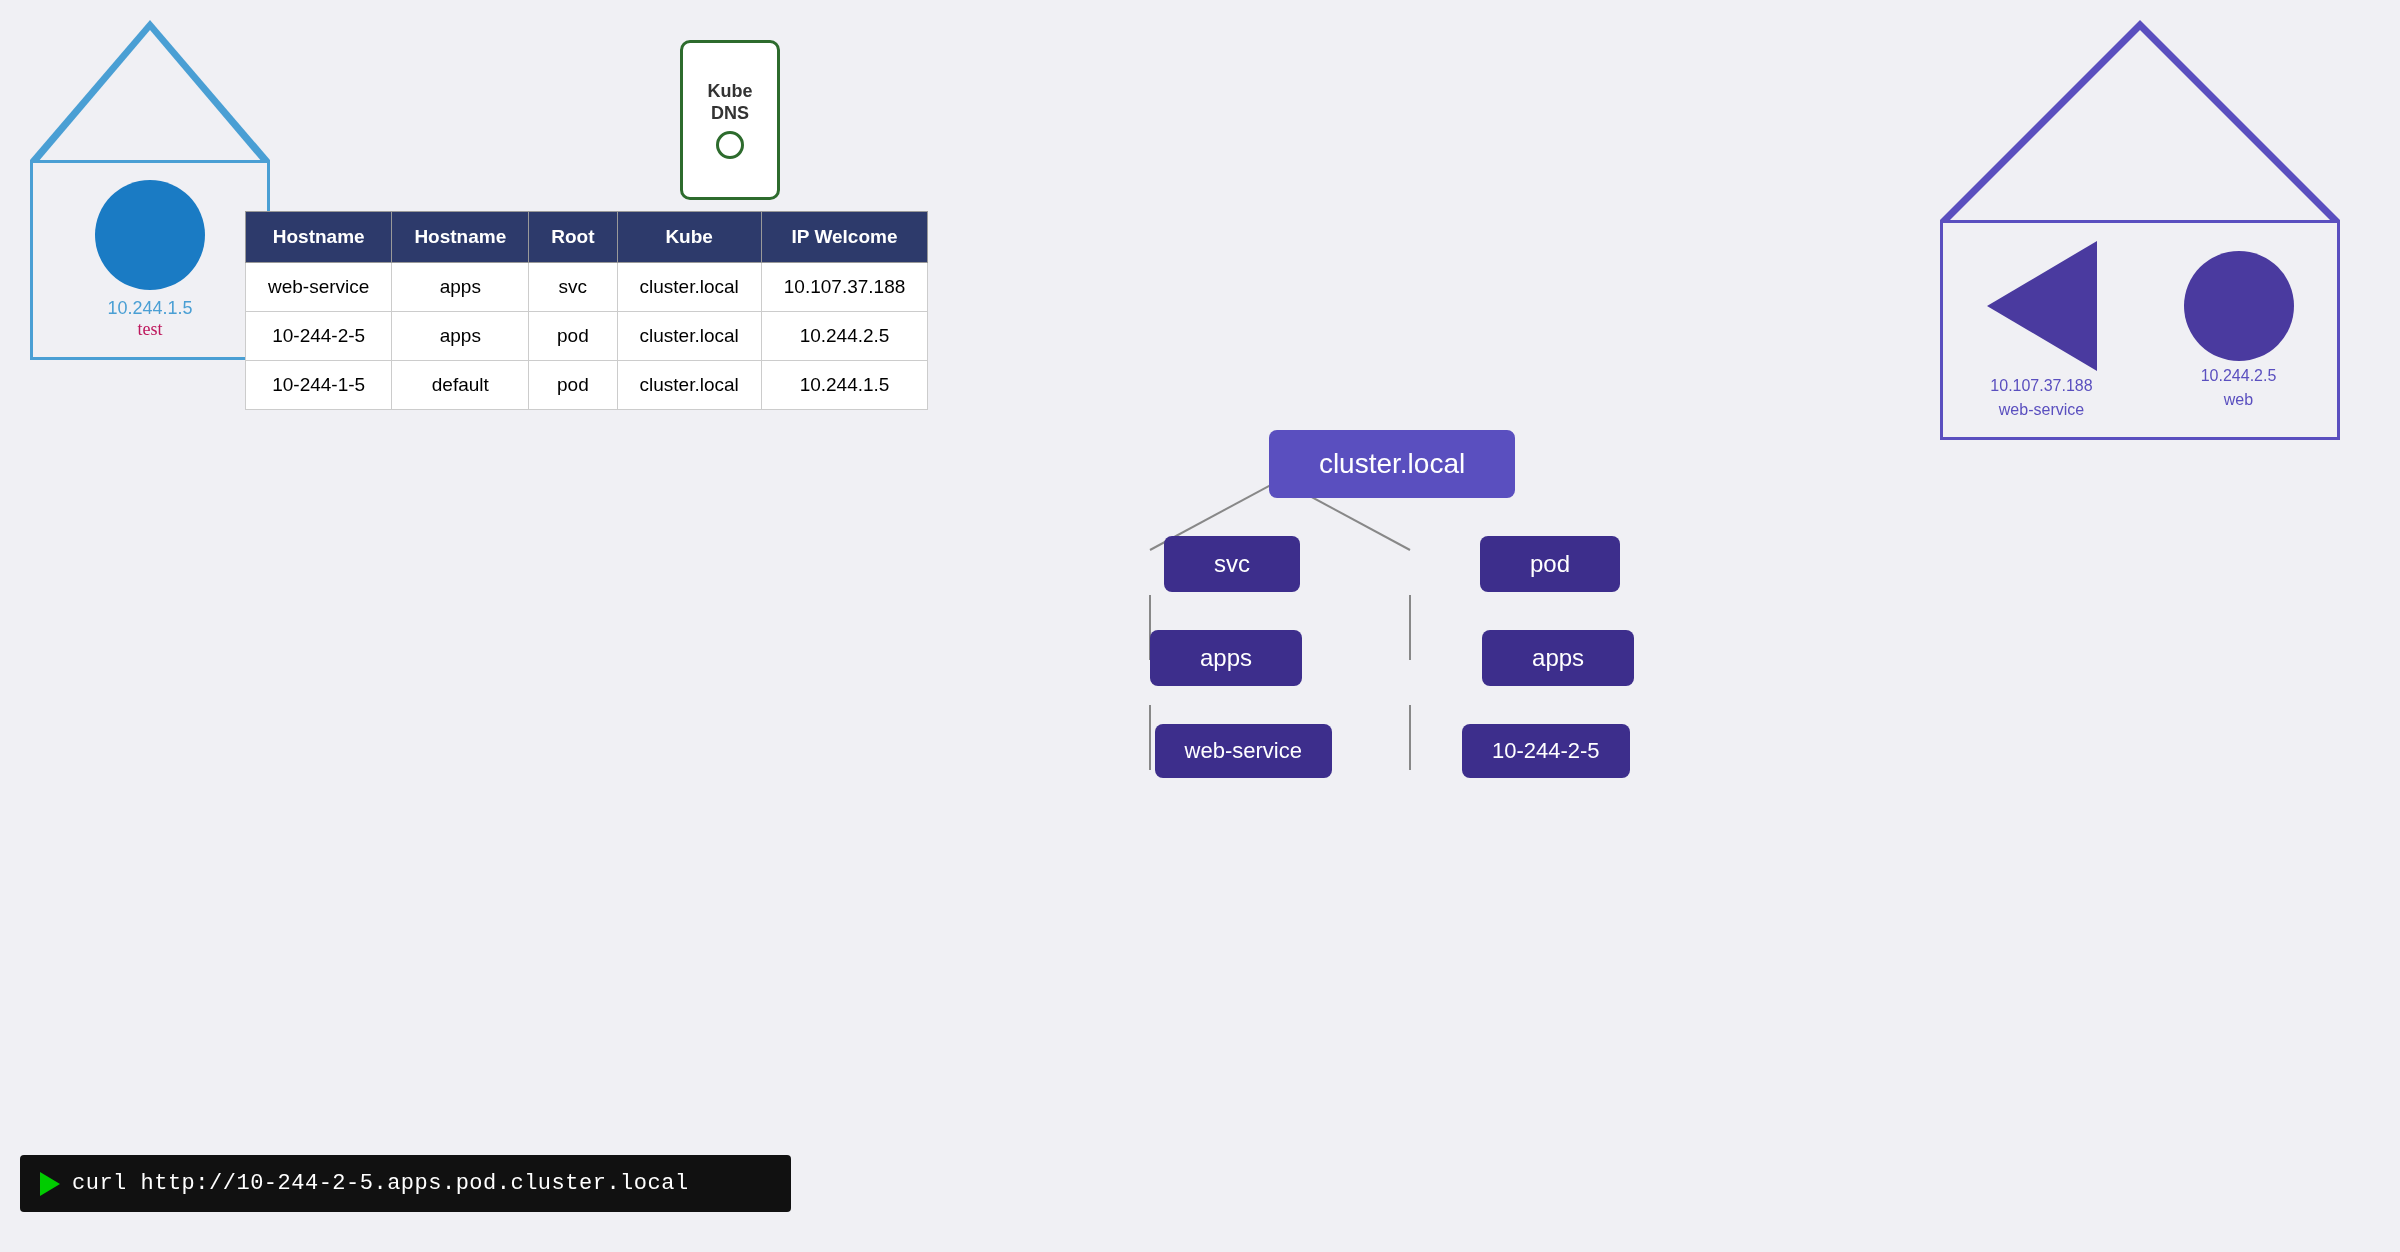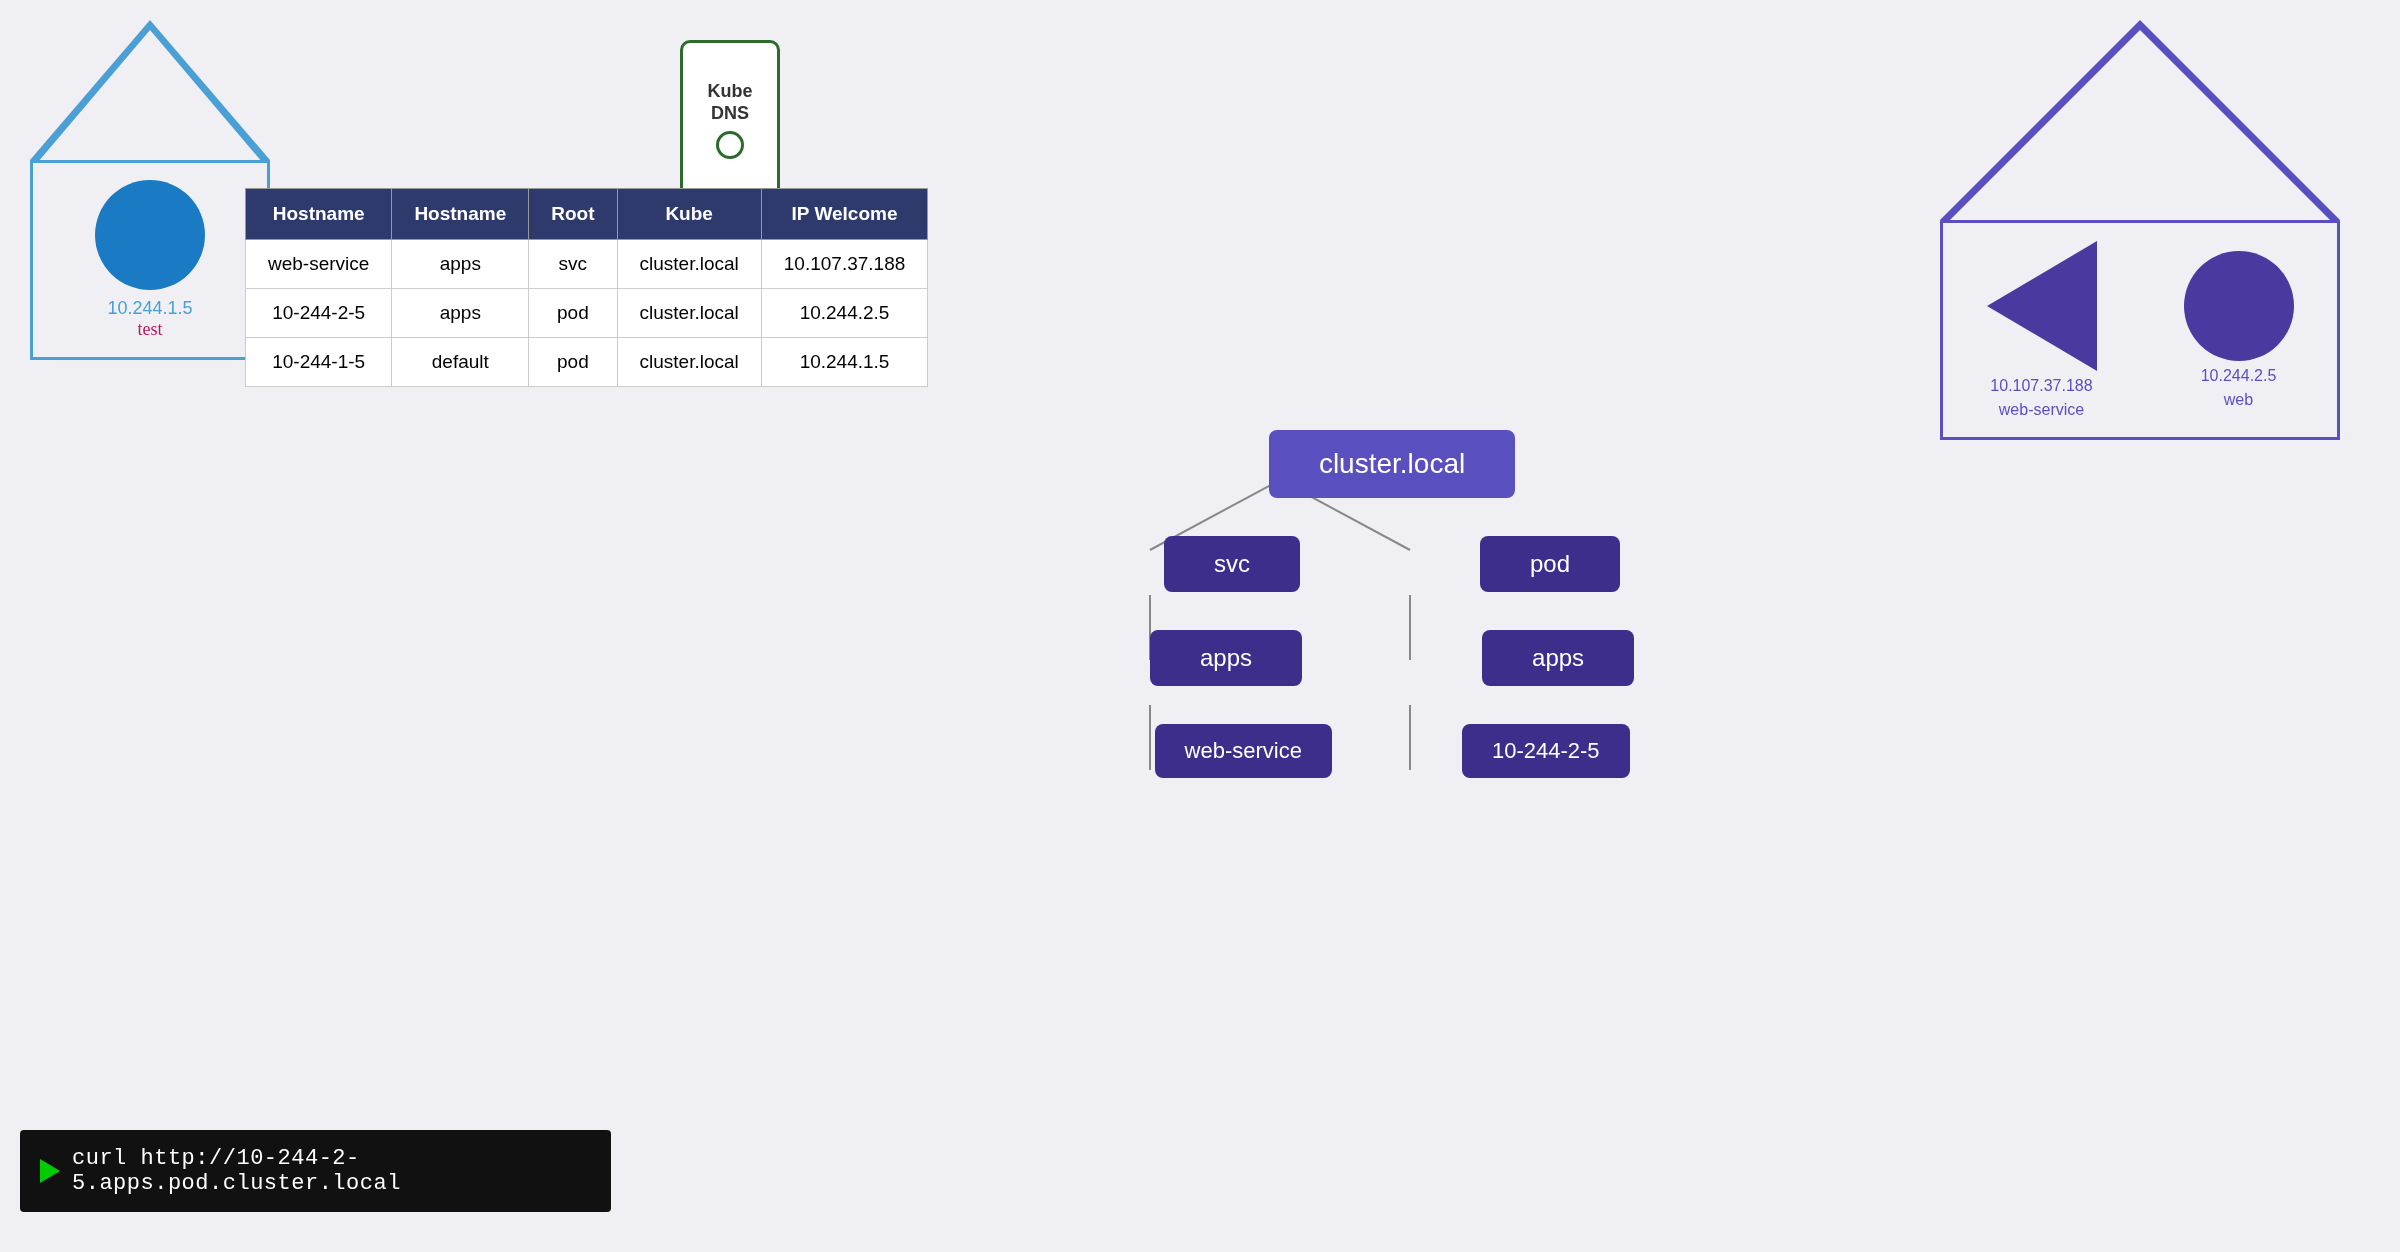--- a/index.html
+++ b/index.html
@@ -95,21 +95,21 @@
       width: 28px;
       height: 28px;
       border-radius: 50%;
       border: 3px solid #2d6b2d;
     }
 
     
     .dns-table {
       position: absolute;
       left: 245px;
-      top: 188px;
+      top: 211px;
       border-collapse: collapse;
       background: #701a75;
       border-radius: 32px;
     }
     .dns-table th {
       background: #2d3a6b;
       color: white;
       padding: 14px 22px;
       font-size: 19px;
       border: 1px solid #999;
@@ -211,21 +211,21 @@
       width: 580px;
       height: 450px;
       pointer-events: none;
     }
 
     
     .terminal {
       position: absolute;
       left: 20px;
       bottom: 40px;
-      width: 591px;
+      width: 771px;
       background: #111;
       border-radius: 4px;
       overflow: hidden;
     }
     .terminal-cmd {
       display: flex;
       align-items: center;
       padding: 16px 20px;
       gap: 12px;
     }

